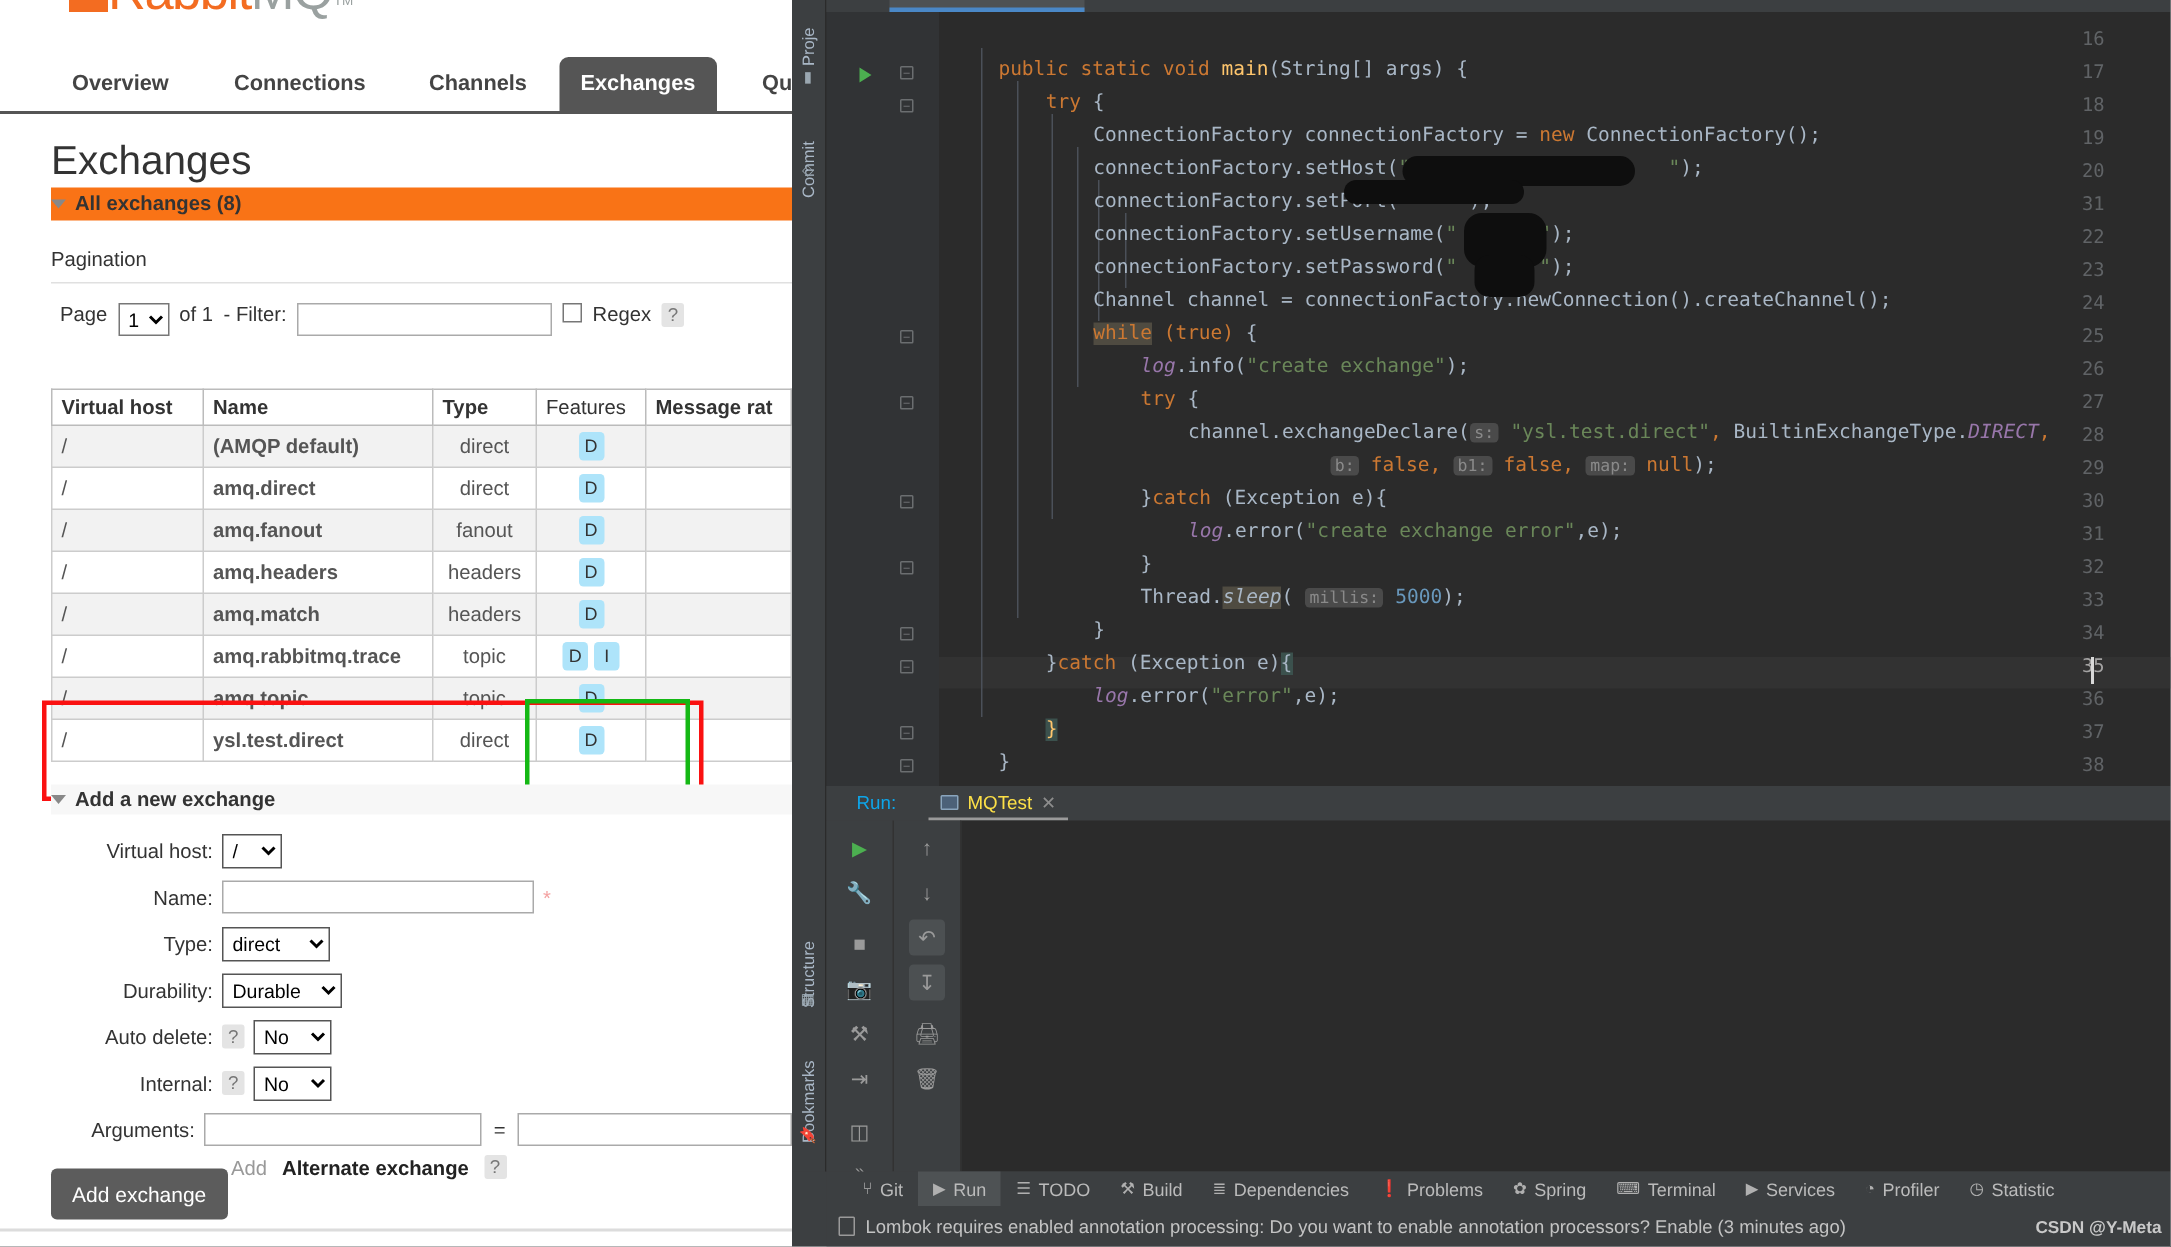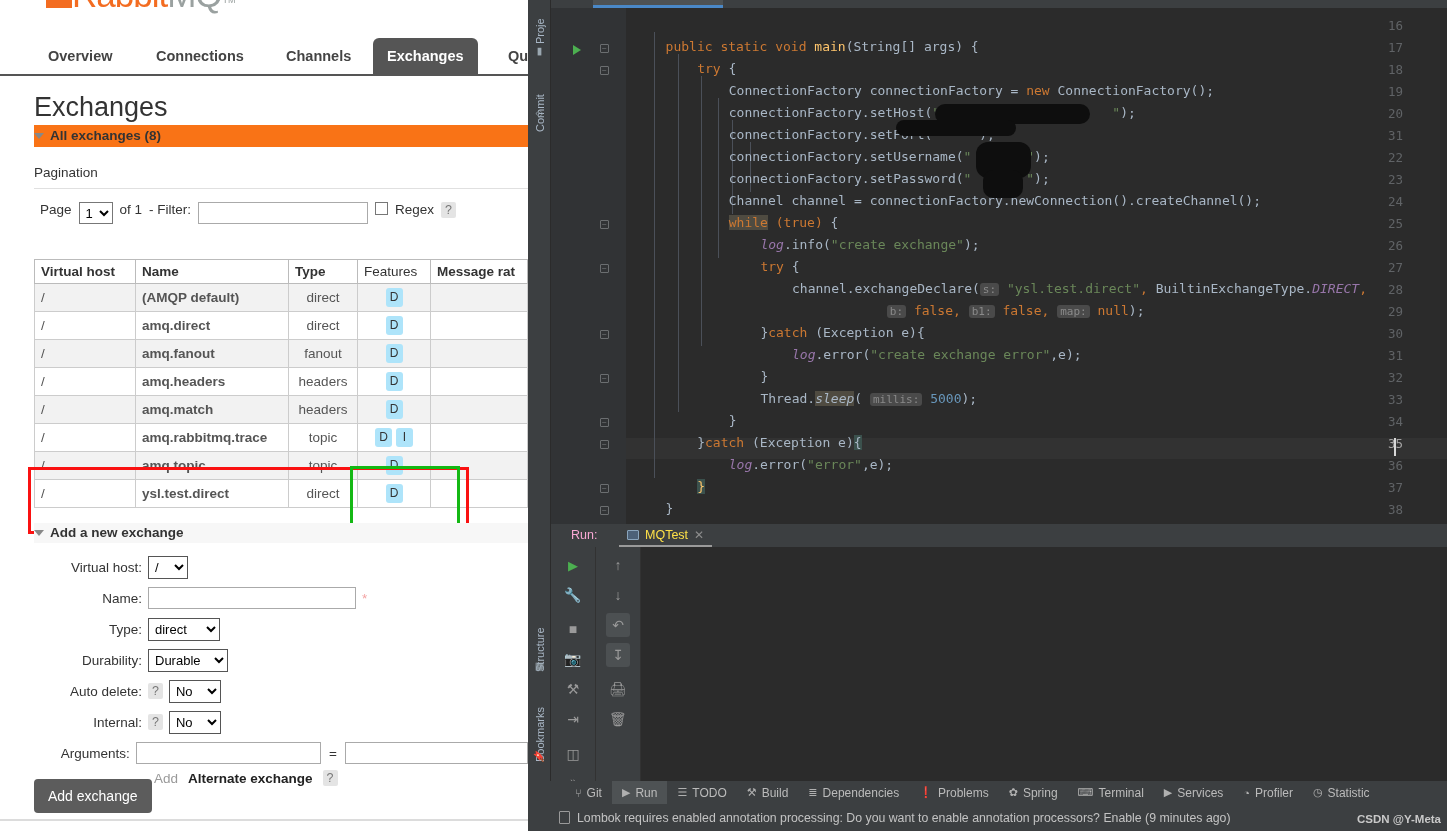--- a/index.html
+++ b/index.html
@@ -209,21 +209,21 @@
     background:#4a4a4a; color:#8a8a8a; font-size:11px; border-radius:3px;
     padding:0 3px; font-family:"DejaVu Sans Mono",monospace;
   }
   .brace-hl{ background:#3b514d; }
   .redact{ position:absolute; background:#0e0e0e; border-radius:10px; }
 
   
   #run-header{
     position:absolute; left:23px; top:524px; width:896px; height:23px; background:#3c3f41;
   }
-  #run-label{ position:absolute; left:20px; top:4px; color:#f9a8d4; font-size:12.5px; }
+  #run-label{ position:absolute; left:20px; top:4px; color:#0ea5e9; font-size:12.5px; }
   #run-tab{
     position:absolute; left:68px; top:0px; height:23px; padding:0 8px;
     display:flex; align-items:center; gap:6px; border-bottom:2px solid #9a9a9a;
   }
   #run-tab-icon{
     width:12px;height:10px;border:1.5px solid #8aa5bd; border-radius:1px; background:#4c6178;
   }
   #run-tab-name{ color:#fde047; font-size:12.5px; }
   #run-tab-close{ color:#8d8d8d; font-size:12px; }
 
@@ -632,16 +632,16 @@
         <span>Profiler</span>
       </div>
       <div class="btab">
         <span class="bicon">◷</span>
         <span>Statistic</span>
       </div>
     </div>
 
   <div id="status-bar">
     <span id="status-icon"></span>
-    <span id="status-text">Lombok requires enabled annotation processing: Do you want to enable annotation processors? Enable (9 minutes ago)</span>
+    <span id="status-text">Lombok requires enabled annotation processing: Do you want to enable annotation processors? Enable (3 minutes ago)</span>
     <span id="watermark">CSDN @Y-Meta</span>
   </div>
 </div>
 
 </body></html>

